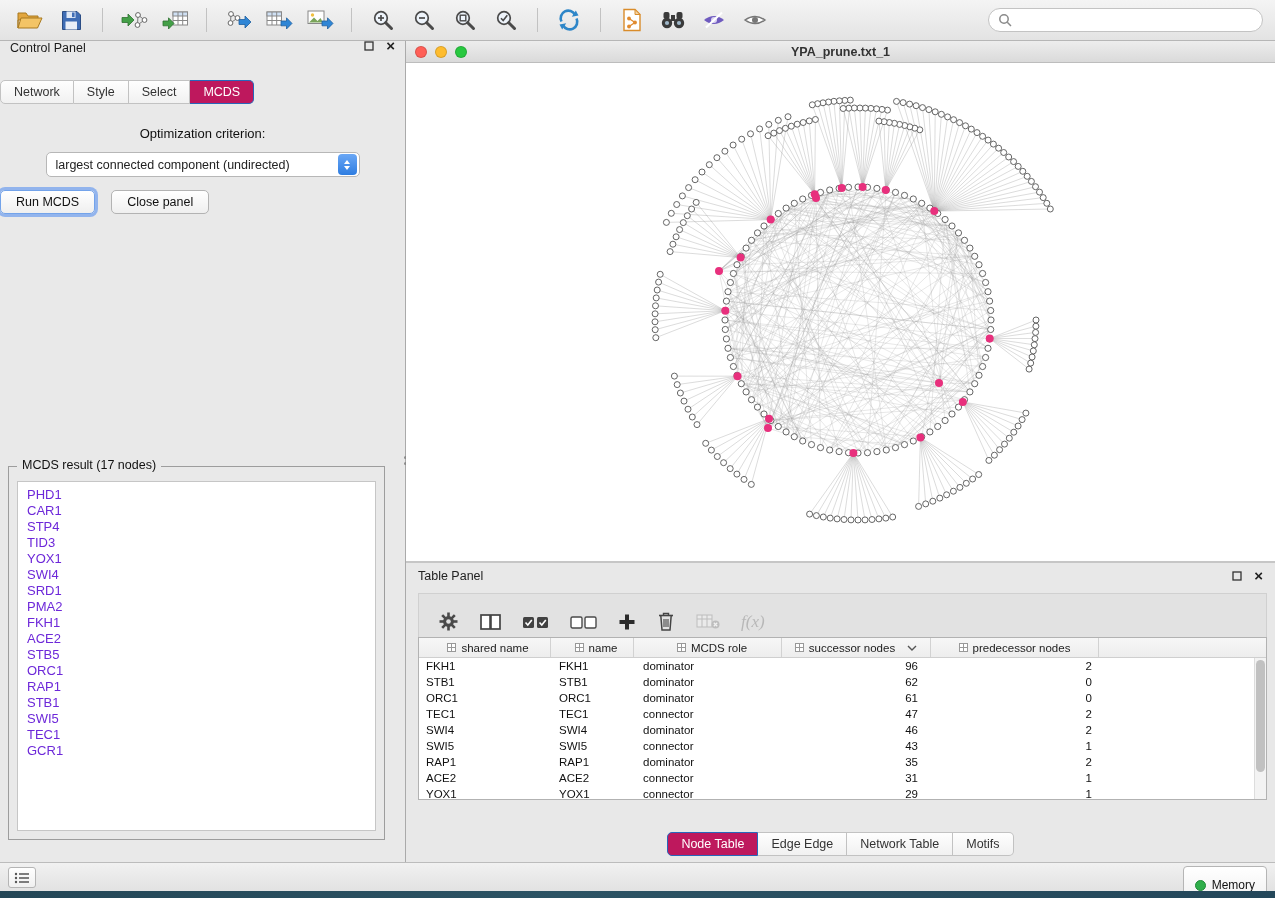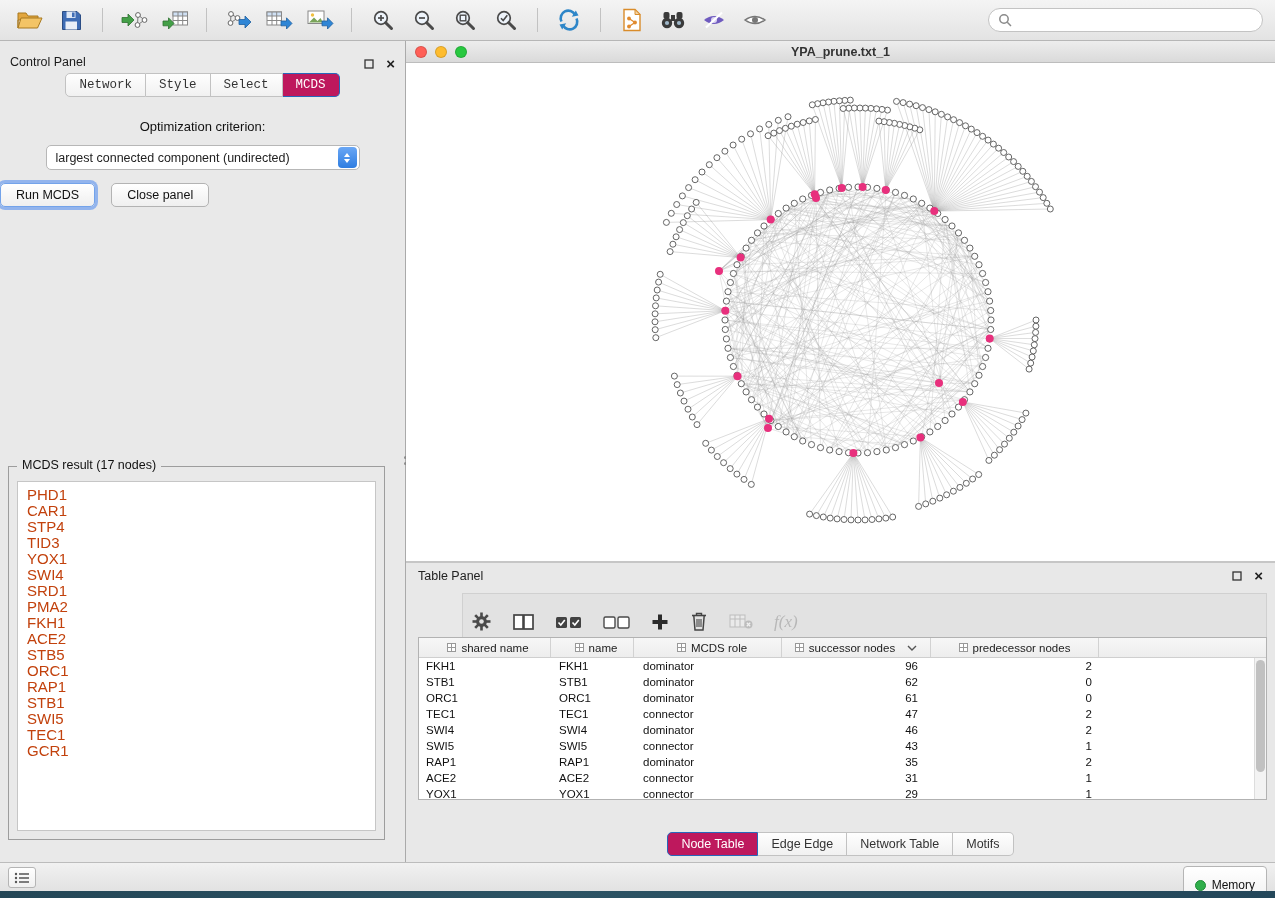--- a/index.html
+++ b/index.html
@@ -13,25 +13,25 @@
              background:linear-gradient(#f4f4f4,#e3e3e3); border-bottom:1px solid #b6b6b6;
              display:flex; align-items:center; padding:0 12px; gap:5px; }
   .tb-btn { width:36px; height:30px; display:flex; align-items:center; justify-content:center; border-radius:4px; flex:0 0 auto; }
   .tb-sep { width:1px; height:24px; background:#c2c2c2; margin:0 8px; flex:0 0 auto; }
   .search { margin-left:auto; width:275px; height:24px; background:#fff; border:1px solid #c3c3c3;
             border-radius:12px; display:flex; align-items:center; padding:0 9px; gap:6px; }
   .search input { border:none; outline:none; flex:1; font-size:12px; background:transparent; font-family:inherit; }
 
   
   .control-panel { position:absolute; top:41px; left:0; width:405px; bottom:29px; background:#e9e9e9; overflow:hidden; }
-  .panel-header { height:28px; display:flex; align-items:flex-end; padding:0 10px; font-size:12.5px; color:#1b1b1b; }
+  .panel-header { height:28px; display:flex; align-items:flex-start; padding:0 10px; font-size:12.5px; color:#1b1b1b; }
   .win-icons { margin-left:auto; display:flex; align-items:center; gap:12px; }
   .close-glyph { font-size:15px; font-weight:bold; color:#222; line-height:10px; cursor:default; }
 
-  .cp-tabs { display:flex; justify-content:center; margin-top:4px;font-family:Liberation Mono, monospace; }
+  .cp-tabs { display:flex; margin-top:11px; }
   .tab-btn { font-size:12.5px; padding:4px 13px; background:linear-gradient(#fefefe,#f1f1f1);
              border:1px solid #c2c2c2; border-left:none; color:#333; }
   .tab-btn:first-child { border-left:1px solid #c2c2c2; border-radius:5px 0 0 5px; }
   .tab-btn:last-child { border-radius:0 5px 5px 0; }
   .tab-btn.active { background:#be185d; color:#fff; border-color:#2767bb; }
 
   .opt-label { text-align:center; margin-top:22px; font-size:13px; color:#111; }
   .dropdown { margin:11px auto 0 auto; width:314px; height:25px; background:#fff; border:1px solid #b7b7b7;
               border-radius:5px; display:flex; align-items:center; padding-left:9px; font-size:12.5px; }
   .dd-stepper { margin-left:auto; margin-right:2px; width:19px; height:21px; border-radius:4px;
@@ -43,21 +43,21 @@
 
   .btn-row { display:flex; justify-content:flex-start; gap:16px; margin-top:13px; }
   .cp-btn { font-family:inherit; font-size:12.5px; padding:4px 15px; background:linear-gradient(#ffffff,#efefef);
             border:1px solid #b3b3b3; border-radius:5px; color:#111; }
   .cp-btn.focused { box-shadow:0 0 0 3px rgba(74,137,240,0.55); border-color:#73a3ea; }
 
   .group-box { position:absolute; left:8px; right:20px; top:425px; bottom:22px; border:1px solid #9d9d9d; }
   .group-legend { position:absolute; top:-9px; left:8px; background:#e9e9e9; padding:0 5px; font-size:12.5px; color:#111; }
   .mcds-list { position:absolute; top:14px; left:8px; right:8px; bottom:8px; background:#fff;
                border:1px solid #c6c6c6; padding:5px 0 0 9px; overflow:hidden; }
-  .mcds-item { font-size:15px; line-height:16px; color:#c2410c; }
+  .mcds-item { font-size:13px; line-height:16px; color:#6d28d9; }
 
   
   .v-splitter { position:absolute; left:405px; top:41px; bottom:29px; width:1px; background:#aaaaaa; }
   .splitter-handle { position:absolute; left:401px; top:448px; width:9px; height:24px; display:flex;
                      flex-direction:column; align-items:center; justify-content:center; gap:3px; }
   .splitter-handle b { width:3px; height:3px; border-radius:50%; background:#8a8a8a; }
   .h-splitter { position:absolute; left:406px; right:0; top:561px; height:2px; background:#c6c6c6; }
 
   
   .network-window { position:absolute; left:406px; top:41px; right:0; height:520px; background:#fff; overflow:hidden; }
@@ -66,21 +66,21 @@
   .traffic { display:flex; gap:8px; z-index:2; }
   .light { width:12px; height:12px; border-radius:50%; border:1px solid rgba(0,0,0,0.15); }
   .light.red { background:#ff5f57; } .light.yellow { background:#febc2e; } .light.green { background:#28c840; }
   .net-title { position:absolute; left:0; right:0; text-align:center; font-size:12.5px; font-weight:bold; color:#333; }
   #net-svg { display:block; background:#fff; }
 
   
   .table-panel { position:absolute; left:406px; top:563px; right:0; bottom:29px; background:#e8e8e8; overflow:hidden; }
   .tp-header { height:26px; display:flex; align-items:center; padding:0 12px; font-size:12.5px; }
   .tp-toolbar { position:absolute; left:12px; right:8px; top:30px; height:57px; background:#e2e2e2;
-                border:1px solid #d0d0d0; display:flex; align-items:center; gap:21px; padding:0 8px;margin-left:44px; }
+                border:1px solid #d0d0d0; display:flex; align-items:center; gap:21px; padding:0 19px; }
   .tp-tool { display:flex; align-items:center; justify-content:center; }
   .tp-tool.disabled { opacity:0.5; }
   .fx-label { font-family:"Liberation Serif", serif; font-style:italic; font-size:17px; color:#8e8e8e; }
 
   .tp-table { position:absolute; left:12px; right:8px; top:74px; bottom:62px; background:#fff;
               border:1px solid #b2b2b2; overflow:hidden; }
   .t-header { display:flex; height:20px; background:linear-gradient(#f7f7f7,#ededed); border-bottom:1px solid #cfcfcf; }
   .t-hcell { display:flex; align-items:center; justify-content:center; gap:5px; font-size:11.5px; color:#222;
              border-right:1px solid #d2d2d2; height:100%; }
   .hicon { flex:0 0 auto; }

